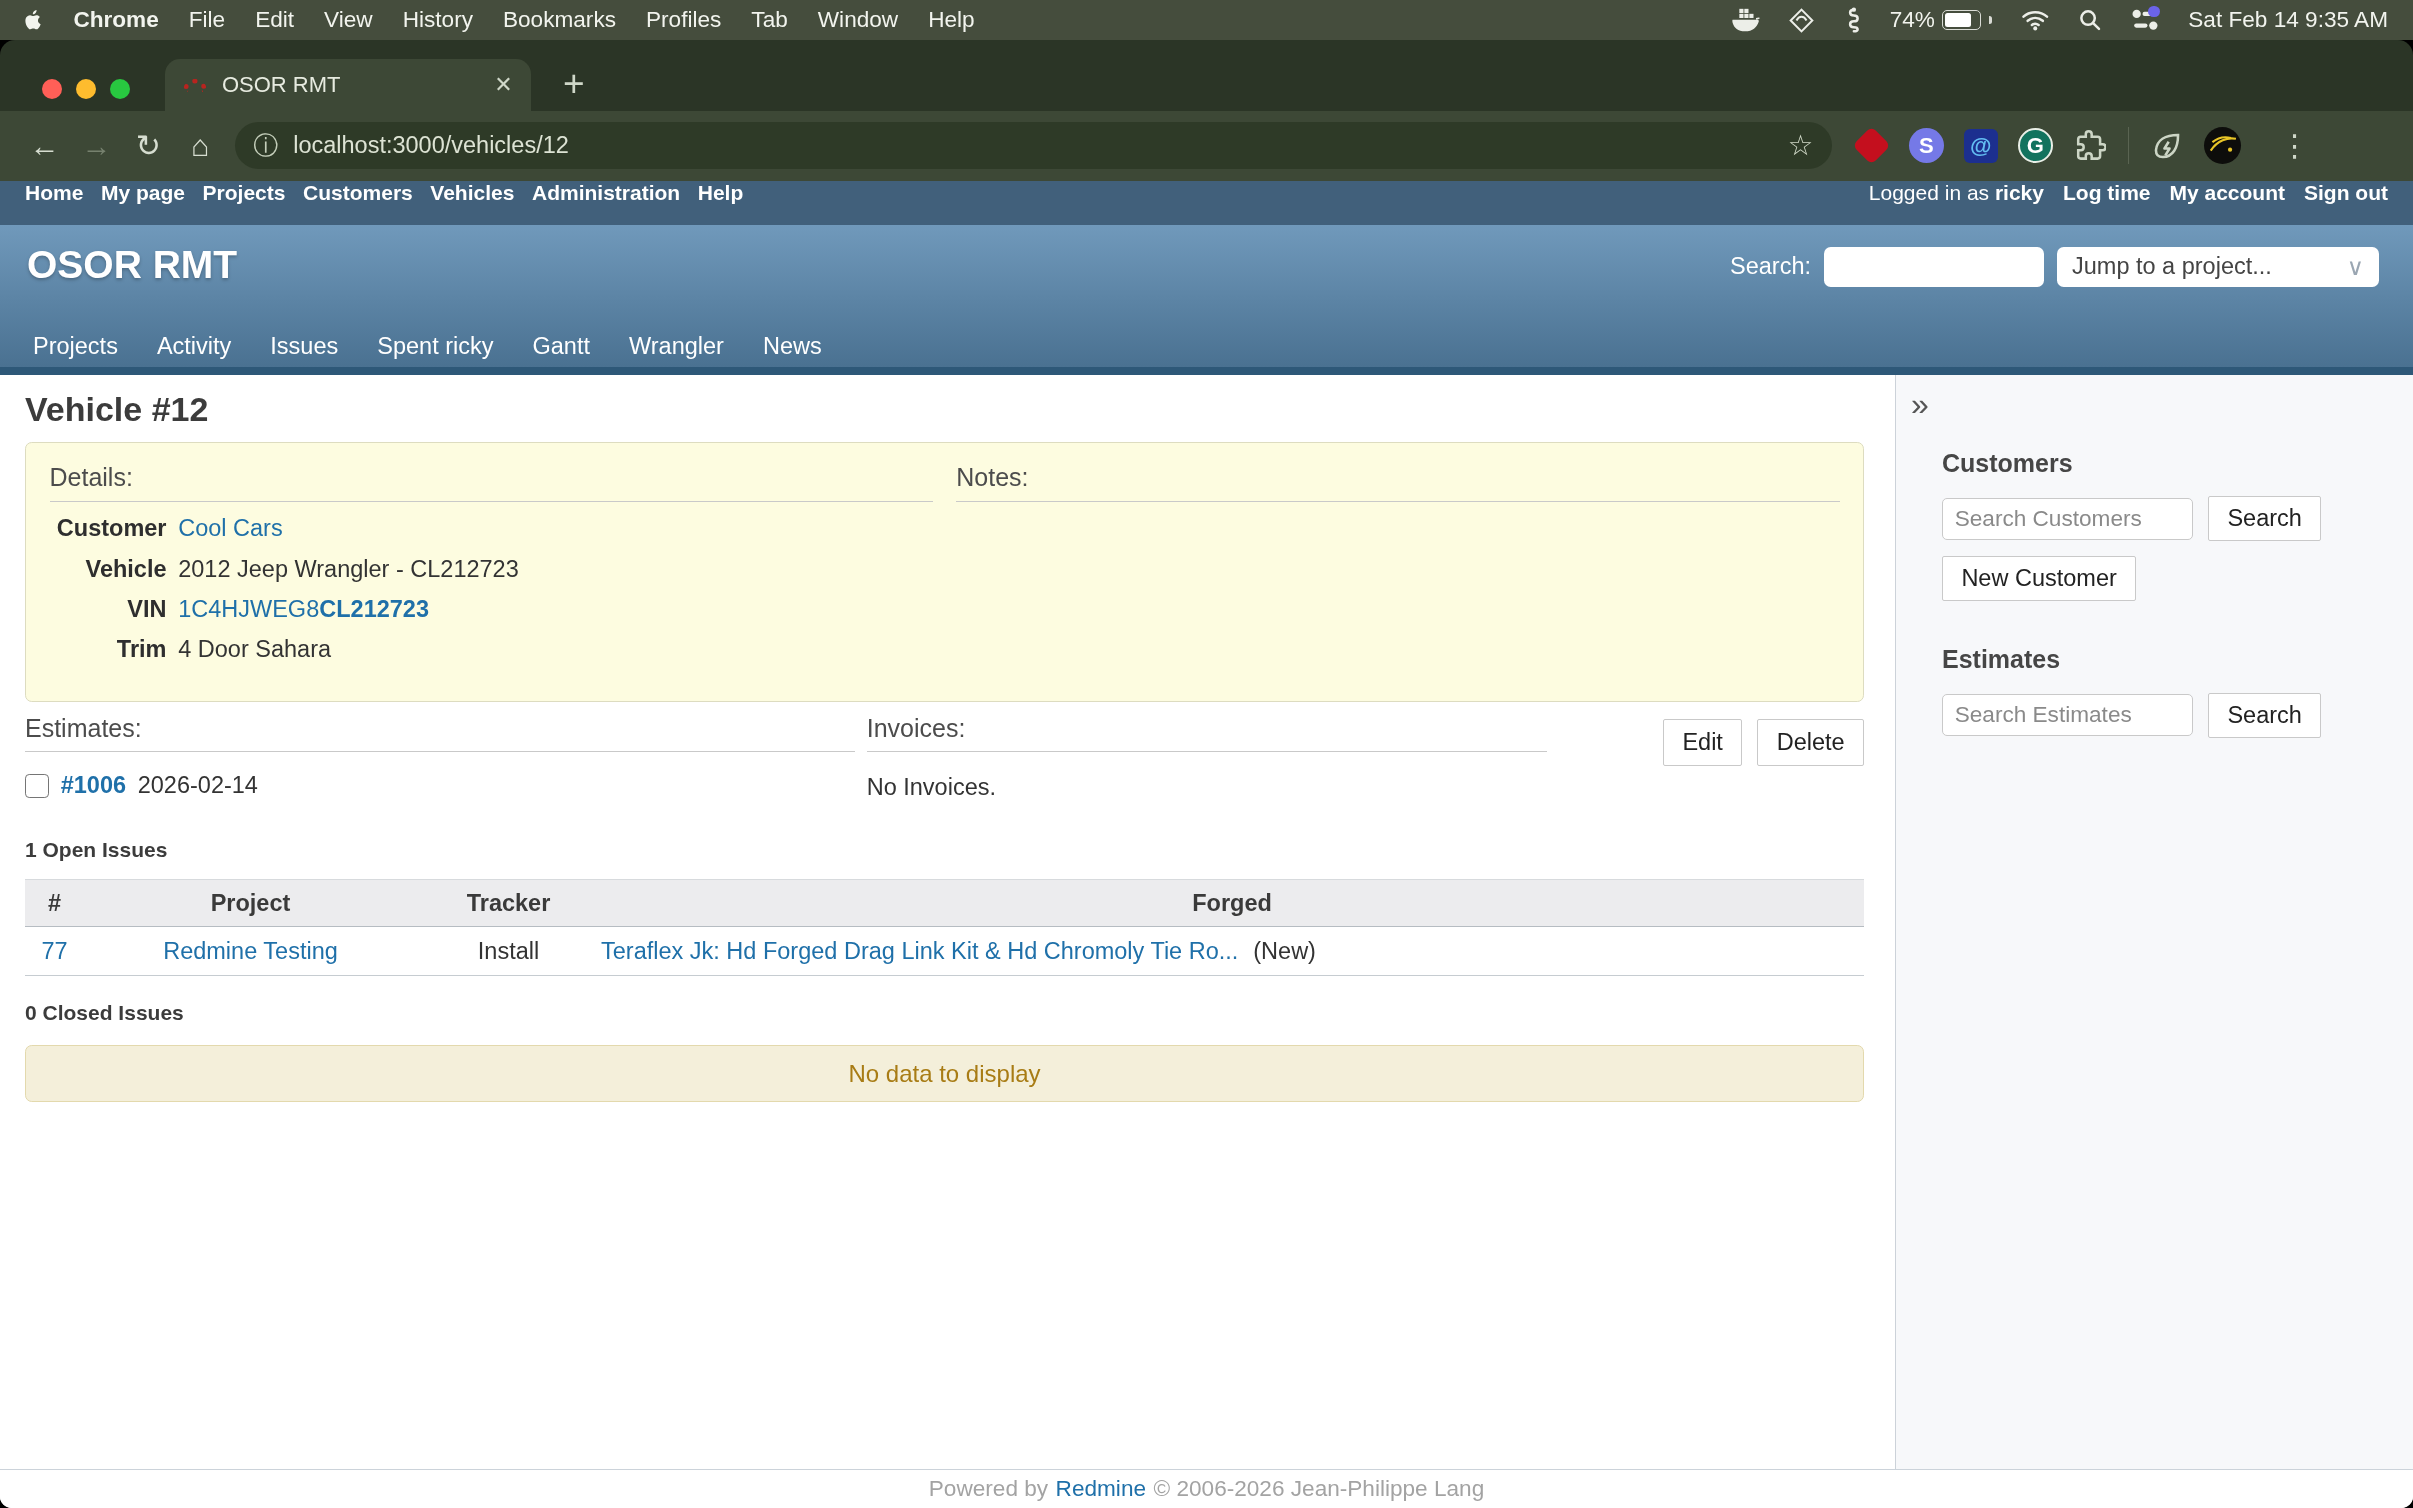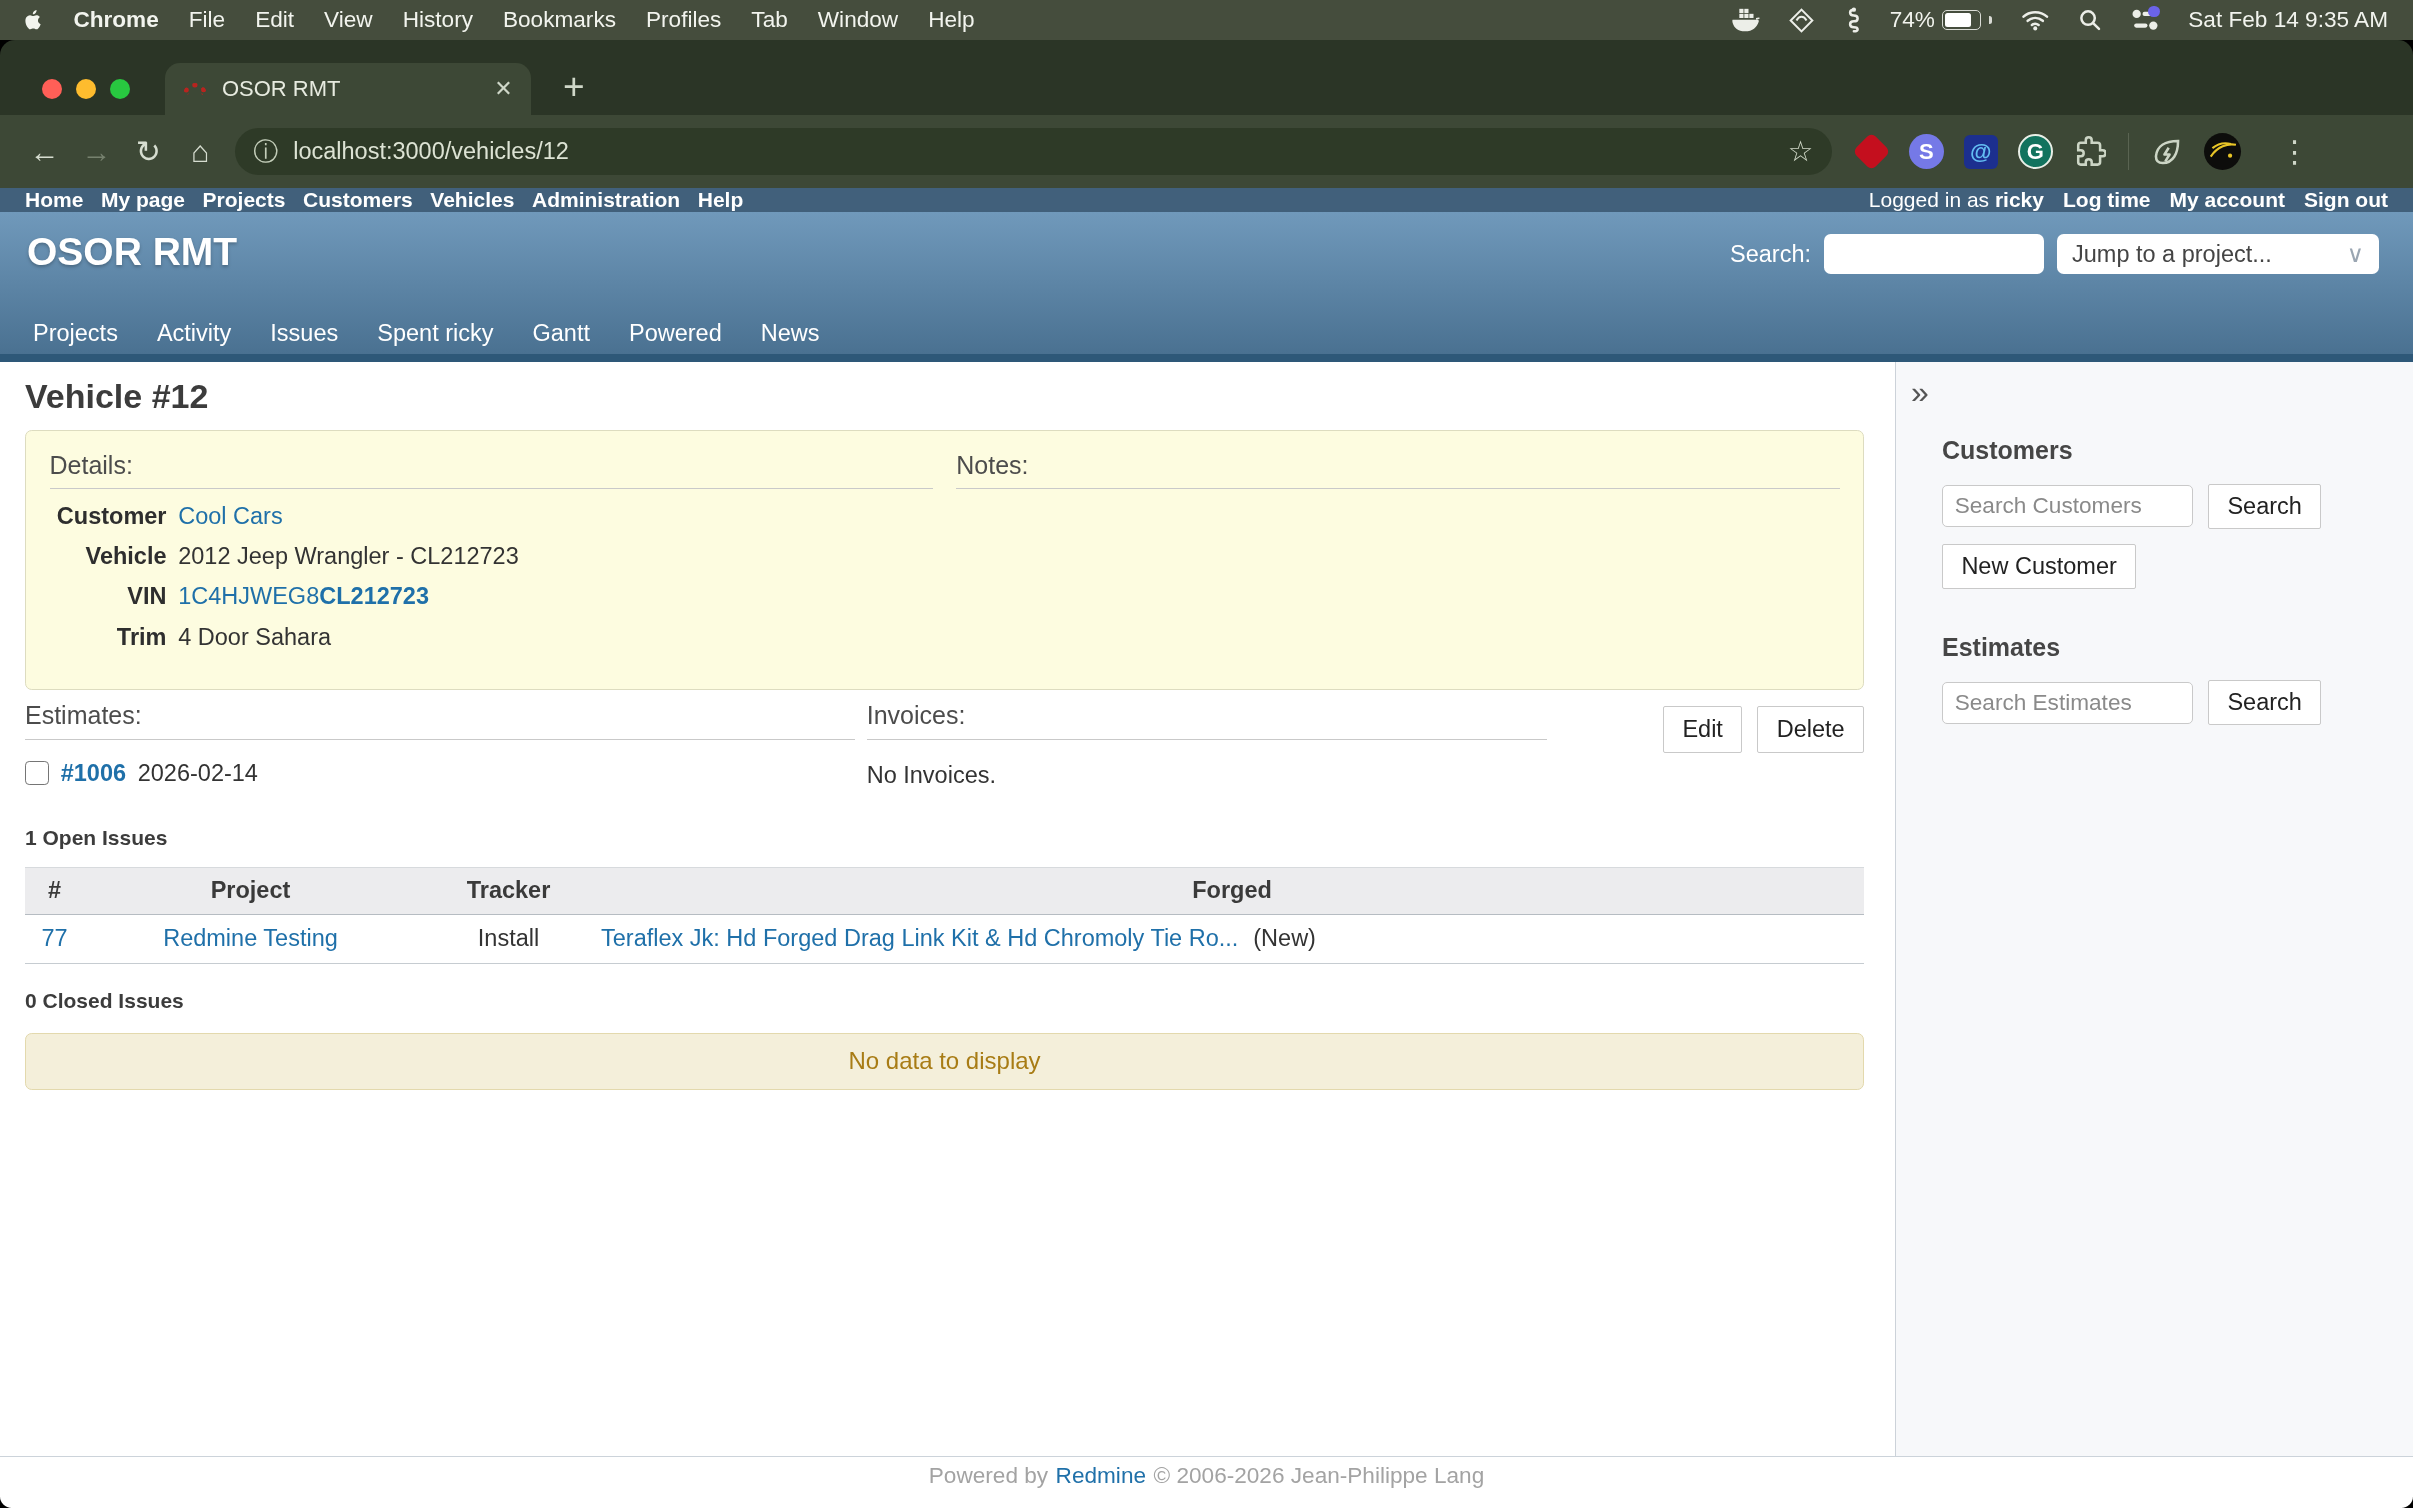--- a/index.html
+++ b/index.html
@@ -52,21 +52,21 @@
             font-size:22px;font-weight:bold;display:flex;align-items:center;justify-content:center;}
   .ext-gram{width:35px;height:35px;border-radius:50%;background:#12735e;border:2.5px solid #e9efe7;
             color:#fff;font-size:22px;font-weight:bold;display:flex;align-items:center;justify-content:center;box-sizing:border-box;}
   .ext-div{width:1.7px;height:37px;background:#5a6452;}
   .avatar{width:37px;height:37px;border-radius:50%;background:#0d0d0b;position:relative;overflow:hidden;}
   .avatar svg{position:absolute;left:0;top:0;}
   .menu-dots{color:#cfd7c8;font-size:30px;margin-left:18.4px;}
 
   
   .webpage{flex:1;background:#fff;display:flex;flex-direction:column;}
-  .topnav{height:24px;background:#41607b;display:flex;align-items:flex-end;color:#fff;
+  .topnav{height:44px;background:#41607b;display:flex;align-items:flex-start;color:#fff;
           font-size:21px;font-weight:bold;padding:0 25px;box-sizing:border-box;}
   .tn-left{display:flex;gap:17.6px;}
   .tn-right{margin-left:auto;display:flex;gap:19px;align-items:center;}
   .tn-prefix{font-weight:normal;}
   .appheader{height:142px;background:linear-gradient(180deg,#7099bb 0%,#4a7191 100%);position:relative;}
   .app-title{position:absolute;left:27px;top:18.4px;color:#fff;font-size:39px;font-weight:bold;
              text-shadow:0 1.7px 3.4px rgba(0,0,0,.25);}
   .hdr-ctrls{position:absolute;right:34px;top:22px;display:flex;align-items:center;gap:13px;}
   .hdr-search-label{color:#fff;font-size:23.5px;}
   .hdr-search-input{width:220px;height:40px;border:none;border-radius:6.7px;font-size:22.6px;
@@ -302,21 +302,21 @@
             <span>Jump to a project...</span>
             <span class="chev">∨</span>
           </div>
         </div>
         <div class="hdr-tabs">
           <span>Projects</span>
           <span>Activity</span>
           <span>Issues</span>
           <span>Spent ricky</span>
           <span>Gantt</span>
-          <span>Powered</span>
+          <span>Wrangler</span>
           <span>News</span>
         </div>
       </div>
       <div class="headerline"></div>
 
       <div class="content-row">
         <div class="main">
           <h1 class="pagetitle">Vehicle #12</h1>
 
           <div class="detailsbox">

